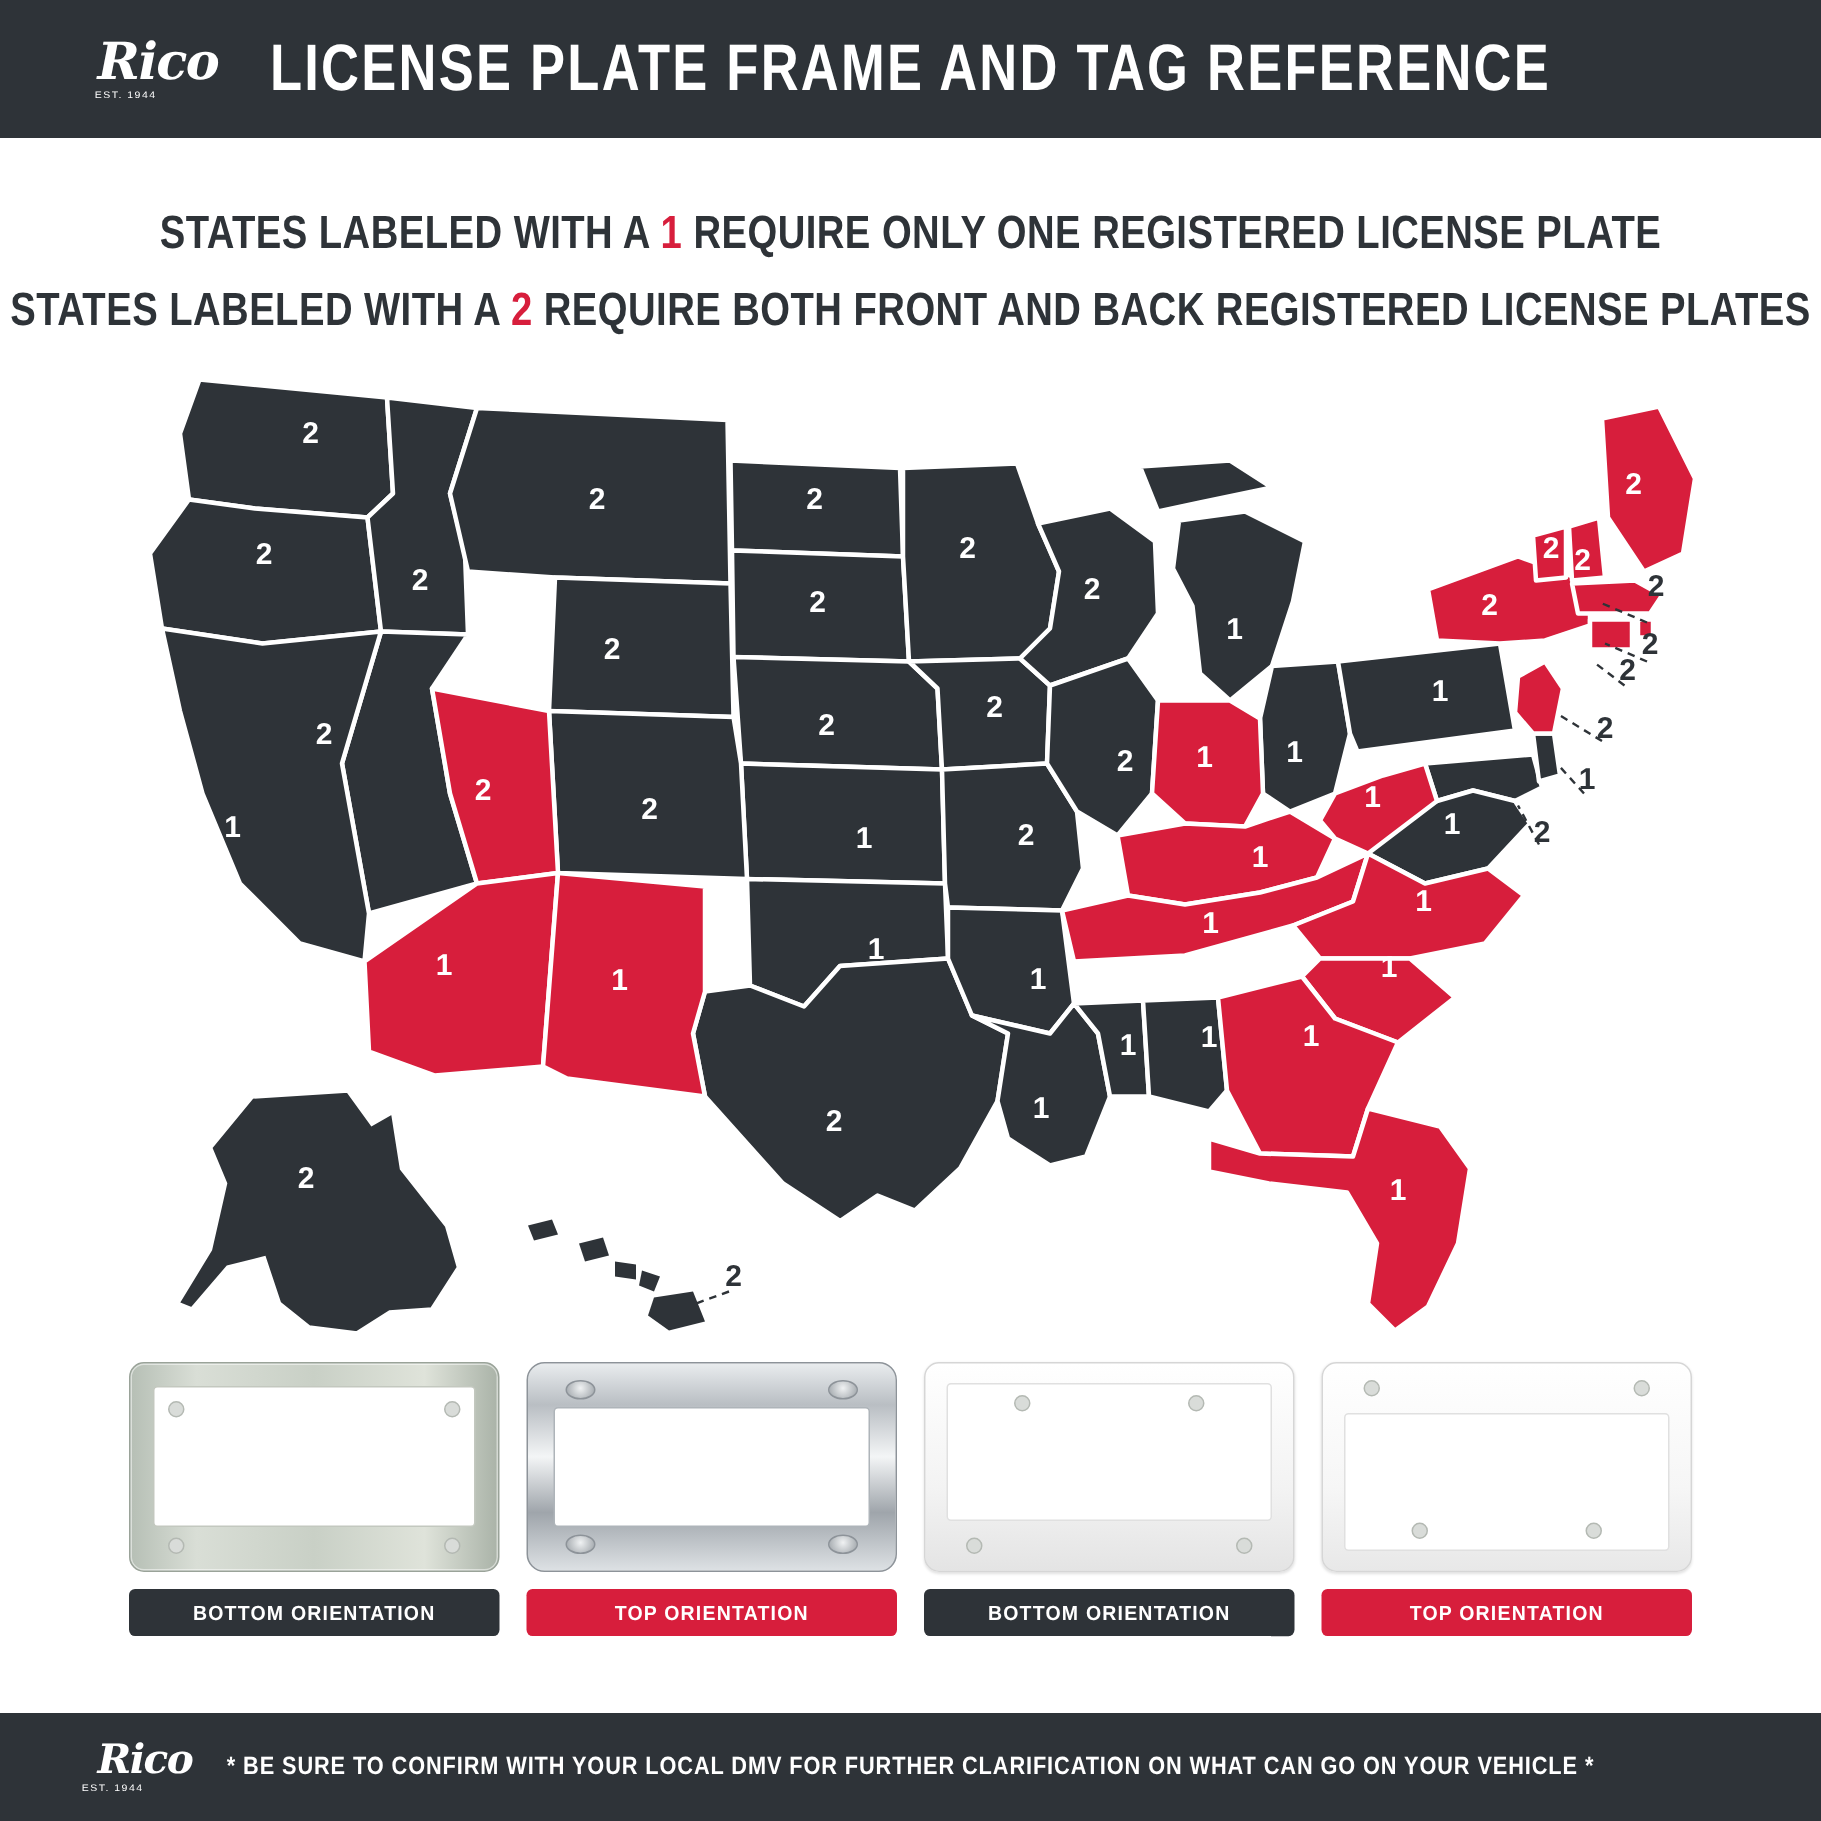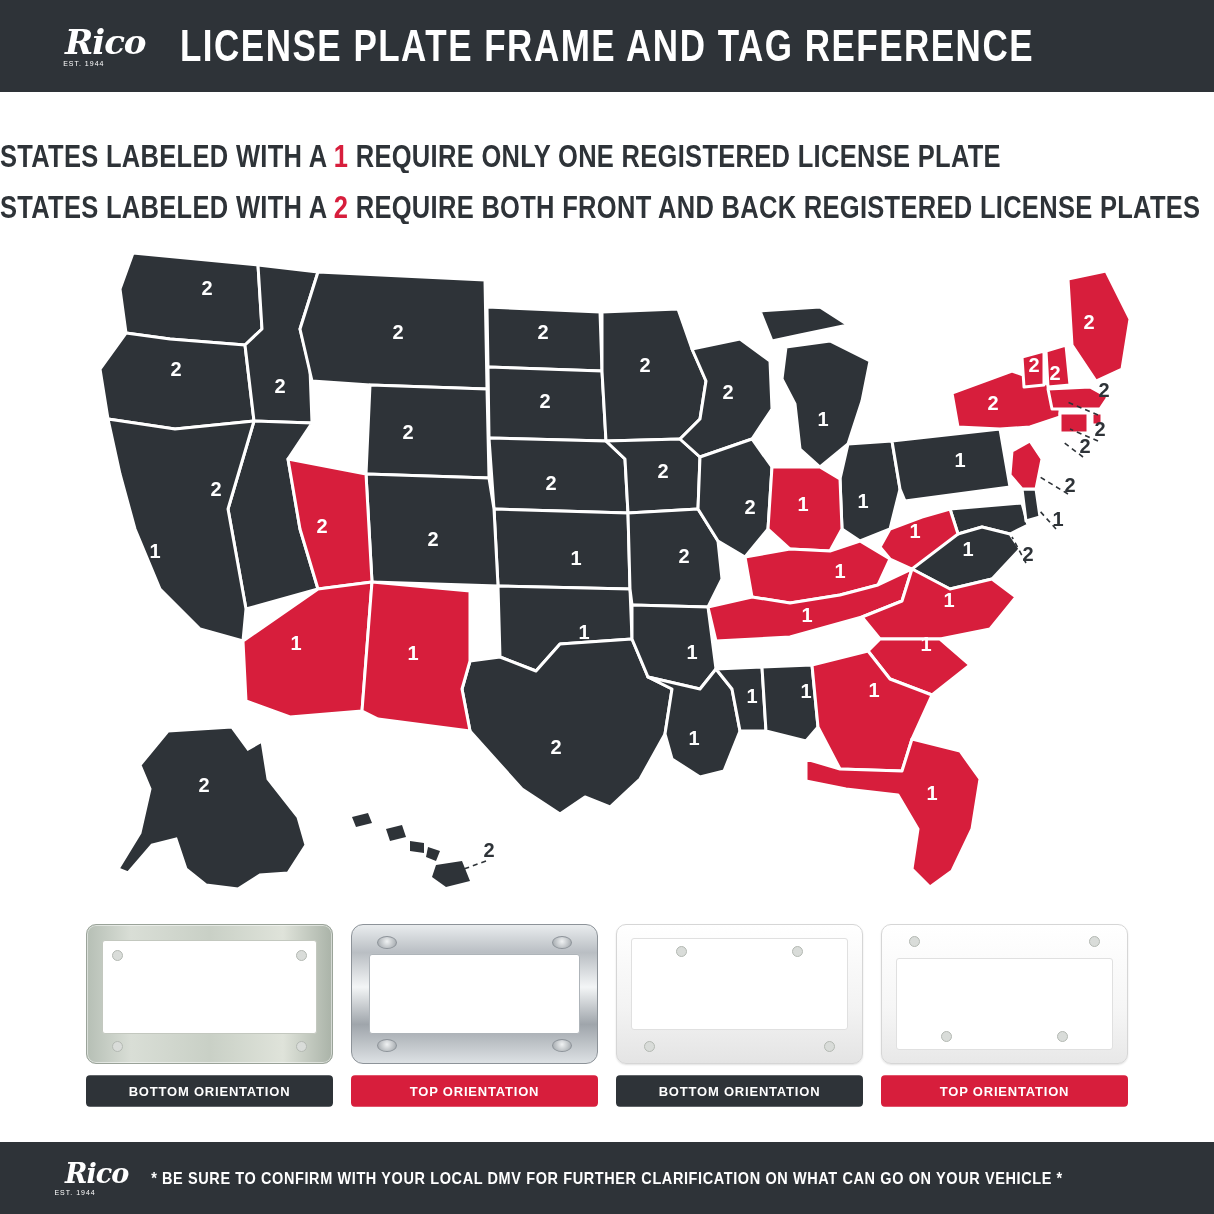--- a/index.html
+++ b/index.html
@@ -56,21 +56,21 @@
     font-size: 35px;
     font-weight: bold;
     letter-spacing: 1.5px;
     transform: scaleY(1.25);
     font-family: "Liberation Sans", sans-serif;
   }
 
   
   .legend {
     margin-top: 46px;
-    text-align: left;
+    text-align: center;
     color: #2e3338;
   }
   .legend-line {
     font-size: 25.5px;
     font-weight: bold;
     letter-spacing: 0.3px;
     transform: scaleY(1.22);
     margin: 0 0 22px 0;
     white-space: nowrap;
   }
@@ -87,21 +87,21 @@
   }
   .map-wrap svg {
     display: block;
   }
 
   
   .frames {
     display: flex;
     justify-content: center;
     gap: 18px;
-    margin-top: 20px;
+    margin-top: 4px;
     padding: 0 22px;
   }
   .frame-col {
     width: 247px;
   }
   .frame-img {
     height: 140px;
     position: relative;
   }
   .plate-outer {

